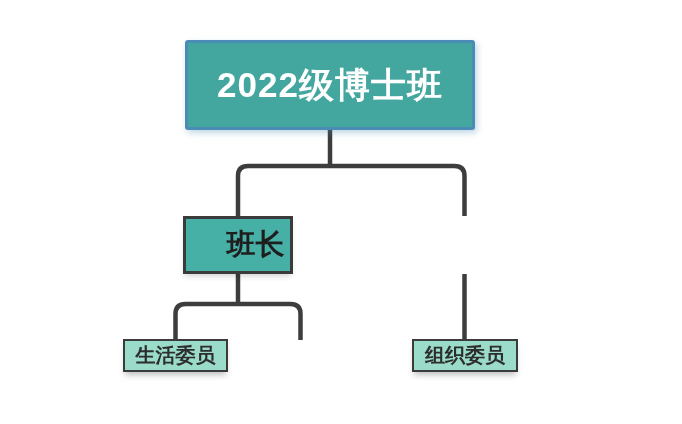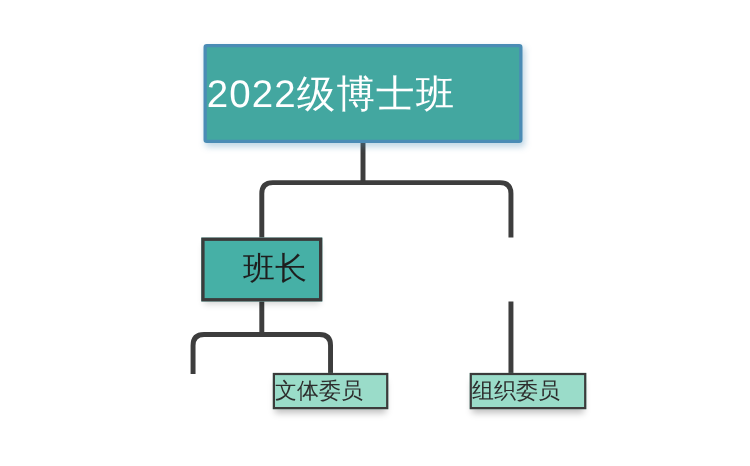--- a/index.html
+++ b/index.html
@@ -37,22 +37,23 @@
   svg.connectors path{
     fill:none;
     stroke:var(--connector-color);
     stroke-width:4.5;
     stroke-linejoin:round;
   }
   .node{
     position:absolute;
     display:flex;
     align-items:center;
+    justify-content:center;
     box-sizing:border-box;
-    font-weight:normal;
+    font-weight:bold;
     text-align:center;
     user-select:none;
   }
   .node.root{
     left:185px;top:40px;width:290px;height:90px;
     background:var(--root-fill);
     border:3px solid var(--root-border);
     border-radius:3px;
     color:var(--root-text);
     font-size:35px;
@@ -70,21 +71,21 @@
   .node.branch.b2{left:397px;top:216px;width:135px;height:58px;}
   .node.leaf{
     background:var(--leaf-fill);
     border:2px solid var(--leaf-border);
     color:var(--leaf-text);
     font-size:20px;
     box-shadow:0 5px 6px -2px rgba(0,0,0,0.25);
   }
   .node.leaf.l1{left:123px;top:339px;width:105px;height:33px;}
   .node.leaf.l2{left:248px;top:339px;width:105px;height:33px;}
-  .node.leaf.l3{left:412px;top:339px;width:106px;height:33px;margin-left:15px;}
+  .node.leaf.l3{left:412px;top:339px;width:106px;height:33px;}
 </style>
 </head>
 <body>
 
 <div class="canvas">
 
   <svg class="connectors" viewBox="0 0 682 424" xmlns="http://www.w3.org/2000/svg" aria-hidden="true">
     <path d="M330 130 L330 166"></path>
     <path d="M238 216 L238 176 Q238 166 248 166 L454.5 166 Q464.5 166 464.5 176 L464.5 216"></path>
     <path d="M238 274 L238 306"></path>
@@ -94,22 +95,22 @@
 
   <div class="node root">
     <span>2022级博士班</span>
   </div>
 
   <div class="node branch b1">
     <span>班长</span>
   </div>
 
 
+  <div class="node leaf l1">
+    <span>生活委员</span>
+  </div>
 
-  <div class="node leaf l2">
-    <span>文体委员</span>
-  </div>
 
   <div class="node leaf l3">
     <span>组织委员</span>
   </div>
 
 </div>
 
 </body></html>

